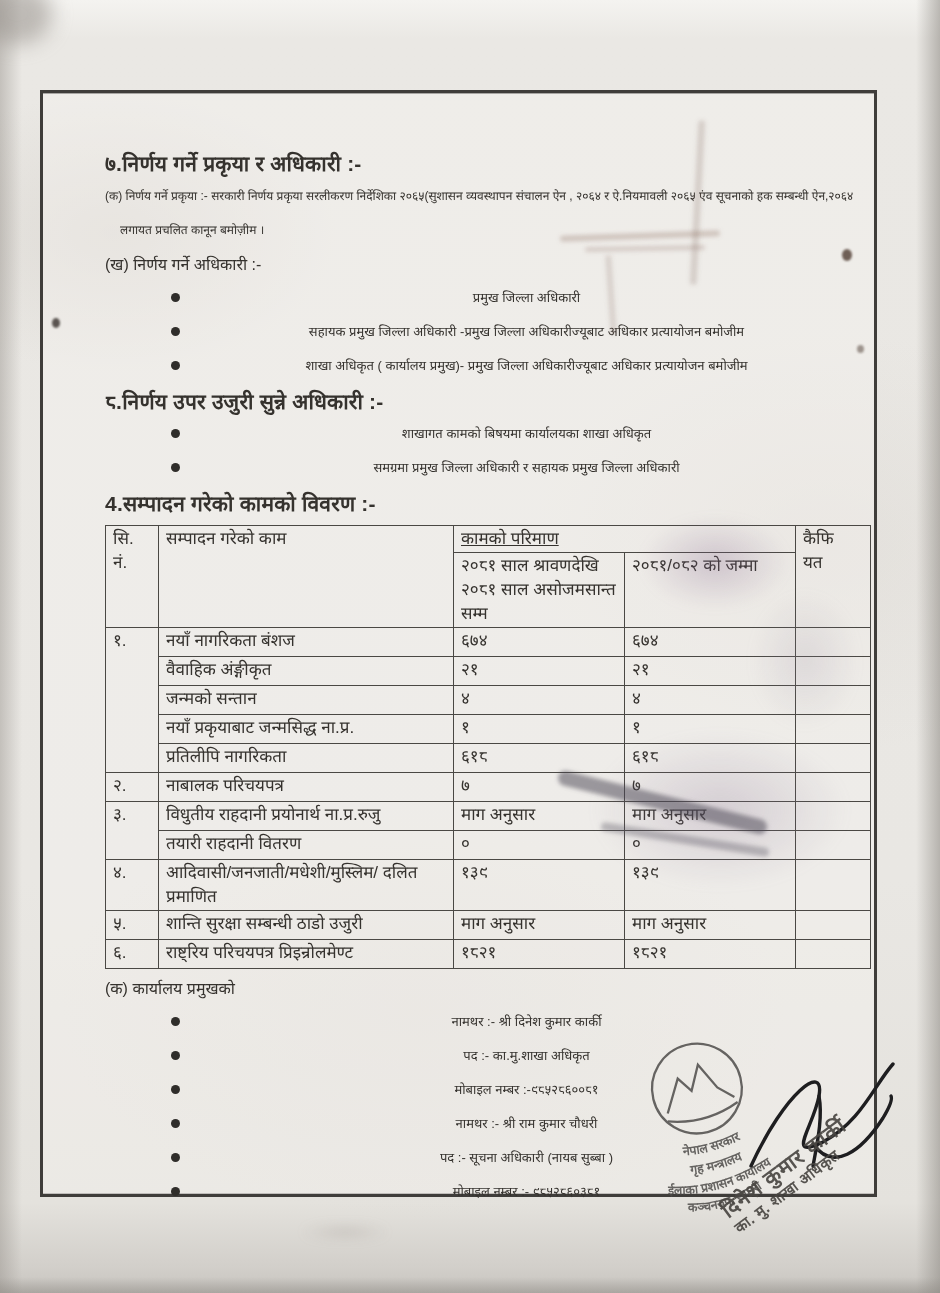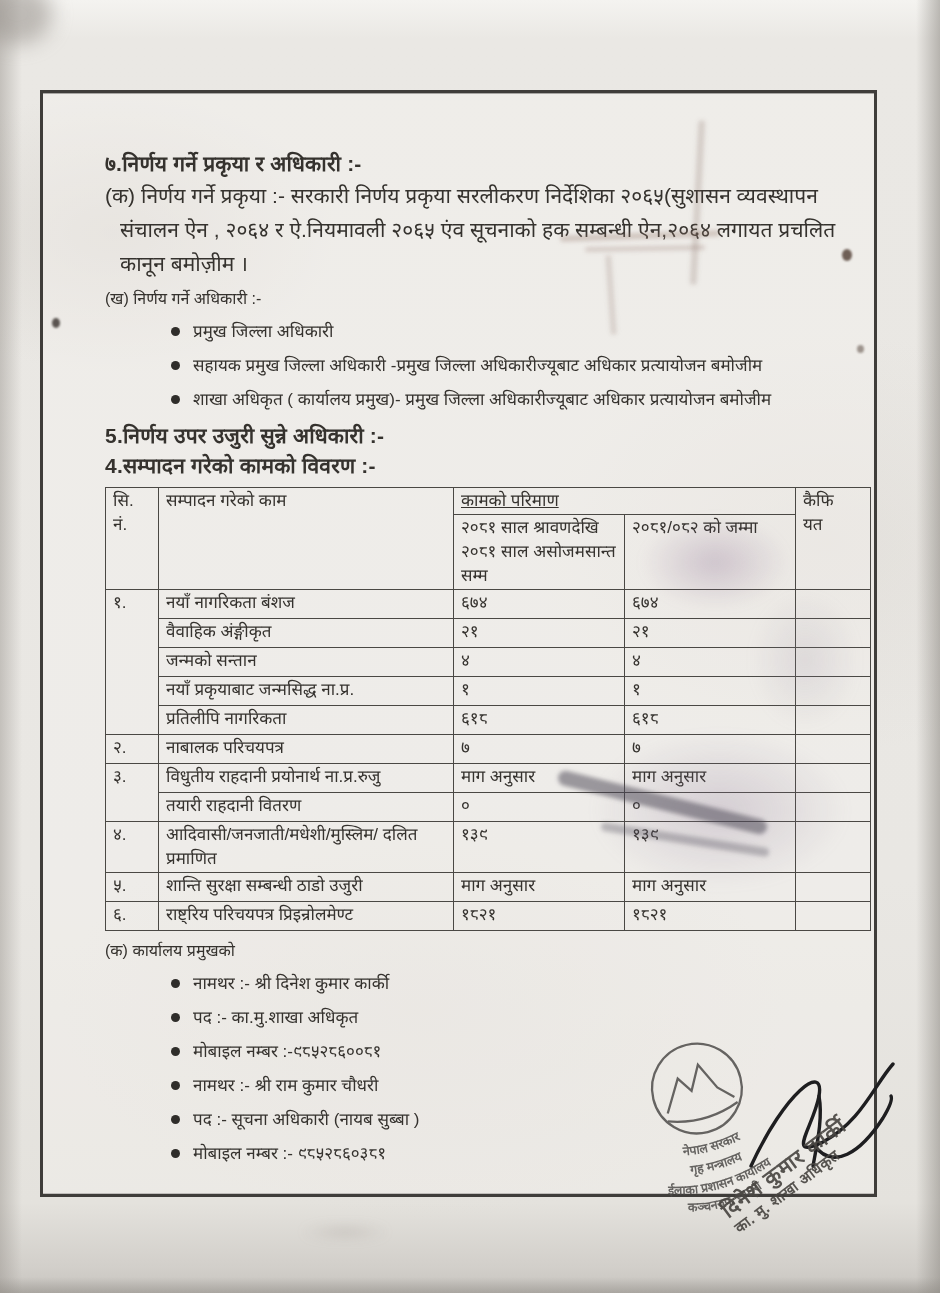--- a/index.html
+++ b/index.html
@@ -30,24 +30,24 @@
   .frame{
     position:absolute;left:40px;top:90px;width:831px;height:1101px;
     border:3px solid #3f3d3a;
     box-shadow:0 1px 0 rgba(63,61,58,.4) inset, 0 -1px 0 rgba(63,61,58,.25) inset;
     background:rgba(248,247,244,.35);
   }
   .content{position:absolute;left:62px;top:40px;right:14px;margin-top:16px;}
 
   h2.sec{font-size:21px;line-height:30px;font-weight:bold;margin:0;letter-spacing:.2px;}
   .sec7{margin-bottom:10px;}
-  .para{font-size:21px;line-height:34px;margin:0 0 2px 0;padding-left:15px;text-indent:-15px;}
+  .para{font-size:12px;line-height:34px;margin:0 0 2px 0;padding-left:15px;text-indent:-15px;}
   .lead-line{font-size:16px;line-height:32px;margin:2px 0;}
   ul.blt{list-style:none;margin:4px 0 6px 0;padding:0 0 0 66px;}
-  ul.blt li{font-size:17px;line-height:25px;margin:0 0 9px 0;position:relative;padding-left:22px;}
+  ul.blt li{font-size:13px;line-height:25px;margin:0 0 9px 0;position:relative;padding-left:22px;text-align:center;}
   ul.blt li::before{content:"";position:absolute;left:0;top:8px;width:9px;height:9px;border-radius:50%;background:#2f2d2a;}
 
   
   table.worktbl{border-collapse:collapse;margin:6px 0 4px 0;width:766px;table-layout:fixed;
     font-size:17px;}
   table.worktbl th,table.worktbl td{border:1.6px solid #4a4844;padding:1px 7px;vertical-align:top;
     font-weight:normal;text-align:left;line-height:24px;}
   th.c-sn,td.c-sn{width:38px;white-space:pre-line;}
   th.c-work,td.c-work{width:280px;}
   th.c-val1,td.c-val1{width:212px;}
@@ -88,21 +88,25 @@
 
     <h2 class="sec sec7">७.निर्णय गर्ने प्रकृया र अधिकारी :-</h2>
     <p class="para">(क) निर्णय गर्ने प्रकृया :- सरकारी निर्णय प्रकृया सरलीकरण निर्देशिका २०६५(सुशासन व्यवस्थापन संचालन ऐन , २०६४ र ऐ.नियमावली २०६५ एंव सूचनाको हक सम्बन्धी ऐन,२०६४ लगायत प्रचलित कानून बमोज़ीम ।</p>
     <div class="lead-line">(ख) निर्णय गर्ने अधिकारी :-</div>
     <ul class="blt">
       <li>प्रमुख जिल्ला अधिकारी</li>
       <li>सहायक प्रमुख जिल्ला  अधिकारी -प्रमुख जिल्ला अधिकारीज्यूबाट अधिकार प्रत्यायोजन बमोजीम</li>
       <li>शाखा अधिकृत ( कार्यालय प्रमुख)- प्रमुख जिल्ला अधिकारीज्यूबाट अधिकार प्रत्यायोजन बमोजीम</li>
     </ul>
 
-    <h2 class="sec">5.निर्णय उपर उजुरी सुन्ने अधिकारी :-</h2>
+    <h2 class="sec">८.निर्णय उपर उजुरी सुन्ने अधिकारी :-</h2>
+    <ul class="blt">
+      <li>शाखागत कामको बिषयमा कार्यालयका शाखा अधिकृत</li>
+      <li>समग्रमा प्रमुख जिल्ला अधिकारी र सहायक प्रमुख जिल्ला अधिकारी</li>
+    </ul>
 
     <h2 class="sec sec9">4.सम्पादन गरेको कामको विवरण :-</h2>
 
     <table class="worktbl">
       <thead>
         <tr>
           <th class="c-sn" rowspan="2">सि.
 नं.</th>
           <th class="c-work" rowspan="2">सम्पादन गरेको काम</th>
           <th class="c-qty" colspan="2">कामको परिमाण</th>

